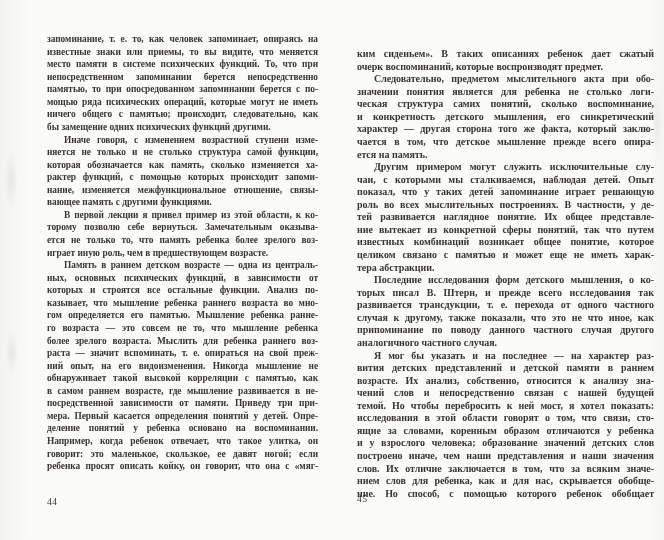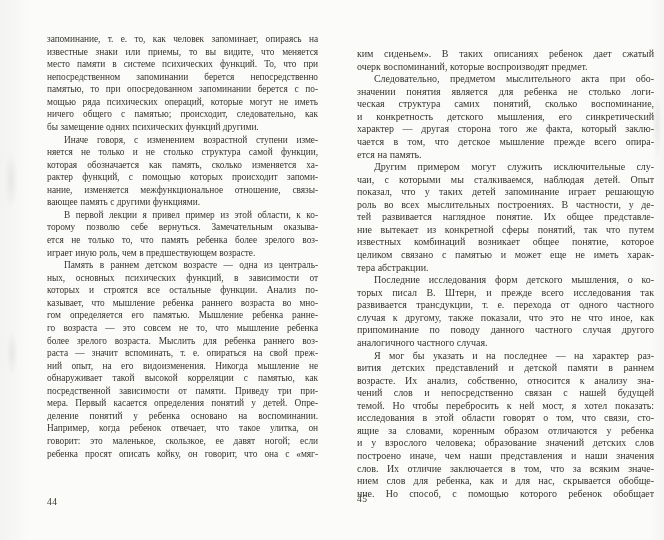--- a/index.html
+++ b/index.html
@@ -45,20 +45,21 @@
     top: 0;
     height: 540px;
   }
   .page-left  { left: 47px;  width: 271px; }
   .page-right { left: 357px; width: 297px; }
 
   .text-block {
     position: absolute;
     left: 0;
     width: 100%;
+    font-weight: bold;
   }
   .page-left  .text-block { top: 33px; font-size: 9.4px;  line-height: 12.57px; }
   .page-right .text-block { top: 48px; font-size: 10px; line-height: 12.57px; }
 
   .line {
     text-align: justify;
     text-align-last: justify;
     white-space: normal;
     letter-spacing: -0.05px;
     word-spacing: 0.2px;
@@ -110,20 +111,21 @@
         <div class="line indent">Память в раннем детском возрасте — одна из централь-</div>
         <div class="line">ных, основных психических функций, в зависимости от</div>
         <div class="line">которых и строятся все остальные функции. Анализ по-</div>
         <div class="line">казывает, что мышление ребенка раннего возраста во мно-</div>
         <div class="line">гом определяется его памятью. Мышление ребенка ранне-</div>
         <div class="line">го возраста — это совсем не то, что мышление ребенка</div>
         <div class="line">более зрелого возраста. Мыслить для ребенка раннего воз-</div>
         <div class="line">раста — значит вспоминать, т. е. опираться на свой преж-</div>
         <div class="line">ний опыт, на его видоизменения. Никогда мышление не</div>
         <div class="line">обнаруживает такой высокой корреляции с памятью, как</div>
+        <div class="line">в самом раннем возрасте, где мышление развивается в не-</div>
         <div class="line">посредственной зависимости от памяти. Приведу три при-</div>
         <div class="line">мера. Первый касается определения понятий у детей. Опре-</div>
         <div class="line">деление понятий у ребенка основано на воспоминании.</div>
         <div class="line">Например, когда ребенок отвечает, что такое улитка, он</div>
         <div class="line">говорит: это маленькое, скользкое, ее давят ногой; если</div>
         <div class="line">ребенка просят описать койку, он говорит, что она с «мяг-</div>
       </div>
     <div class="page-number">44</div>
   </div>
 

